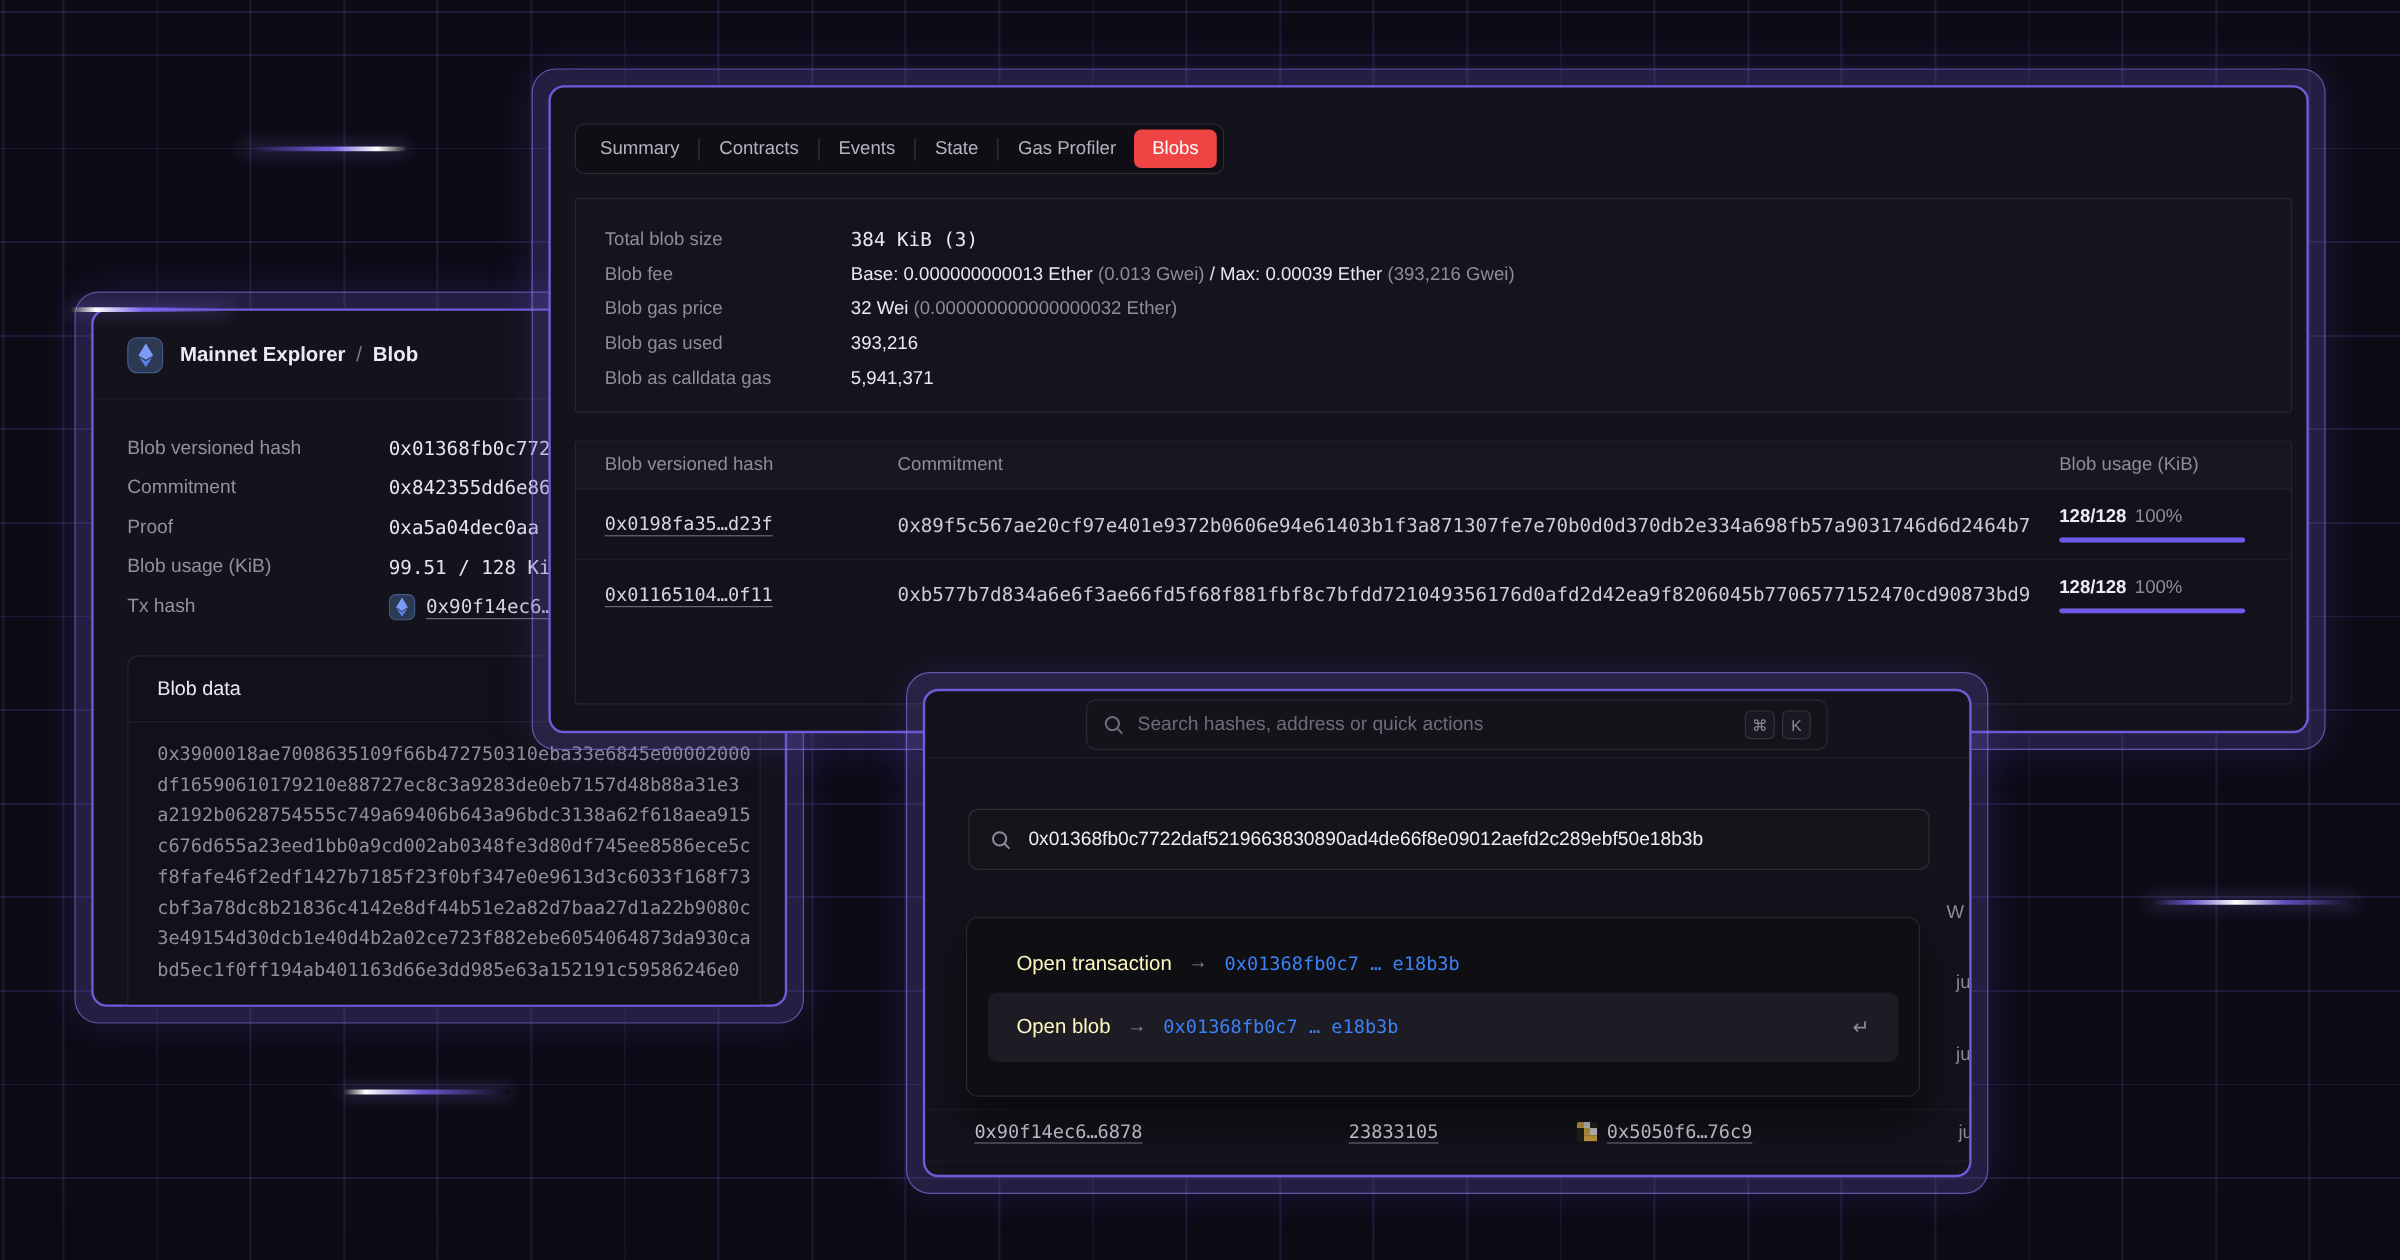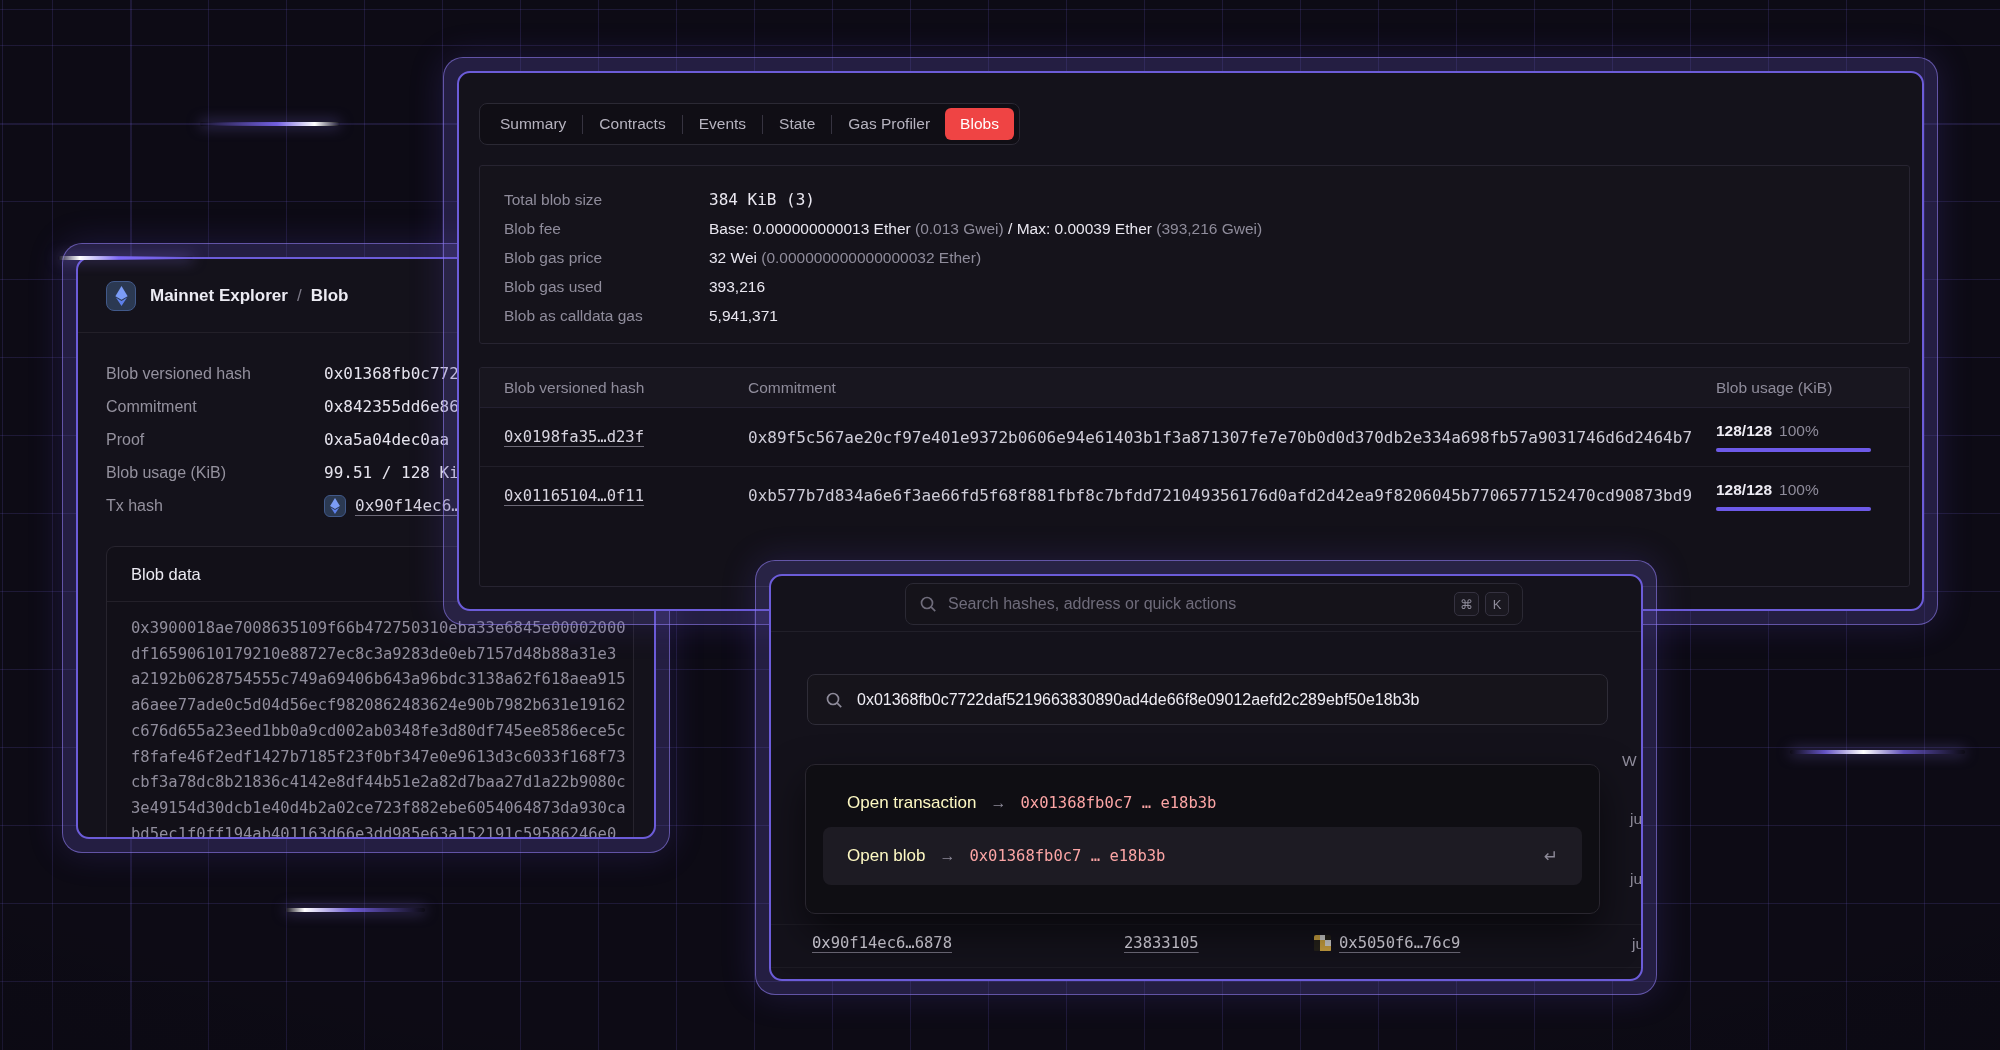--- a/index.html
+++ b/index.html
@@ -107,21 +107,21 @@
            border-radius:8px;background:#16141b;display:flex;align-items:center;padding:0 17px;z-index:5;}
   .q-input input{flex:1;margin-left:12px;background:transparent;border:none;outline:none;
                  color:#efedf4;font-size:16px;font-family:"Liberation Sans",sans-serif;}
   .resultbox{position:absolute;left:34px;top:188px;width:795px;height:150px;border:1px solid #29262f;
              border-radius:10px;background:#0f0e13;box-shadow:0 18px 40px rgba(0,0,0,0.55);
              padding:14px 17px;z-index:5;}
   .result{display:flex;align-items:center;height:48px;padding:0 24px;border-radius:8px;cursor:pointer;}
   .result.hl{height:58px;background:#1d1b23;}
   .r-act{font-size:17px;color:#fef9c3;white-space:nowrap;}
   .r-arrow{color:#8d8a98;margin:0 14px;font-size:16px;}
-  .r-target{font-size:15.5px;color:#fca5a5;white-space:nowrap;}
+  .r-target{font-size:15.5px;color:#3b82f6;white-space:nowrap;}
   .r-key{margin-left:auto;color:#8d8a98;font-size:17px;}
   .mag{flex:0 0 auto;display:inline-flex;}
 </style>
 </head>
 <body>
 
 <div class="stage">
   <div class="grid"></div>
   <div class="vig"></div>
 
@@ -175,21 +175,20 @@
               <a class="mono link">0x90f14ec6…6878</a>
             </div>
           </div>
         </div>
       <div class="blobdata">
         <div class="bd-head">Blob data</div>
         <div class="bd-body" id="hex-lines">
             <div class="hex-line">0x3900018ae7008635109f66b472750310eba33e6845e00002000</div>
             <div class="hex-line">df16590610179210e88727ec8c3a9283de0eb7157d48b88a31e3</div>
             <div class="hex-line">a2192b0628754555c749a69406b643a96bdc3138a62f618aea915</div>
-            <div class="hex-line">a6aee77ade0c5d04d56ecf9820862483624e90b7982b631e19162</div>
             <div class="hex-line">c676d655a23eed1bb0a9cd002ab0348fe3d80df745ee8586ece5c</div>
             <div class="hex-line">f8fafe46f2edf1427b7185f23f0bf347e0e9613d3c6033f168f73</div>
             <div class="hex-line">cbf3a78dc8b21836c4142e8df44b51e2a82d7baa27d1a22b9080c</div>
             <div class="hex-line">3e49154d30dcb1e40d4b2a02ce723f882ebe6054064873da930ca</div>
             <div class="hex-line">bd5ec1f0ff194ab401163d66e3dd985e63a152191c59586246e0</div>
           </div>
       </div>
     </div>
   </div>
 

